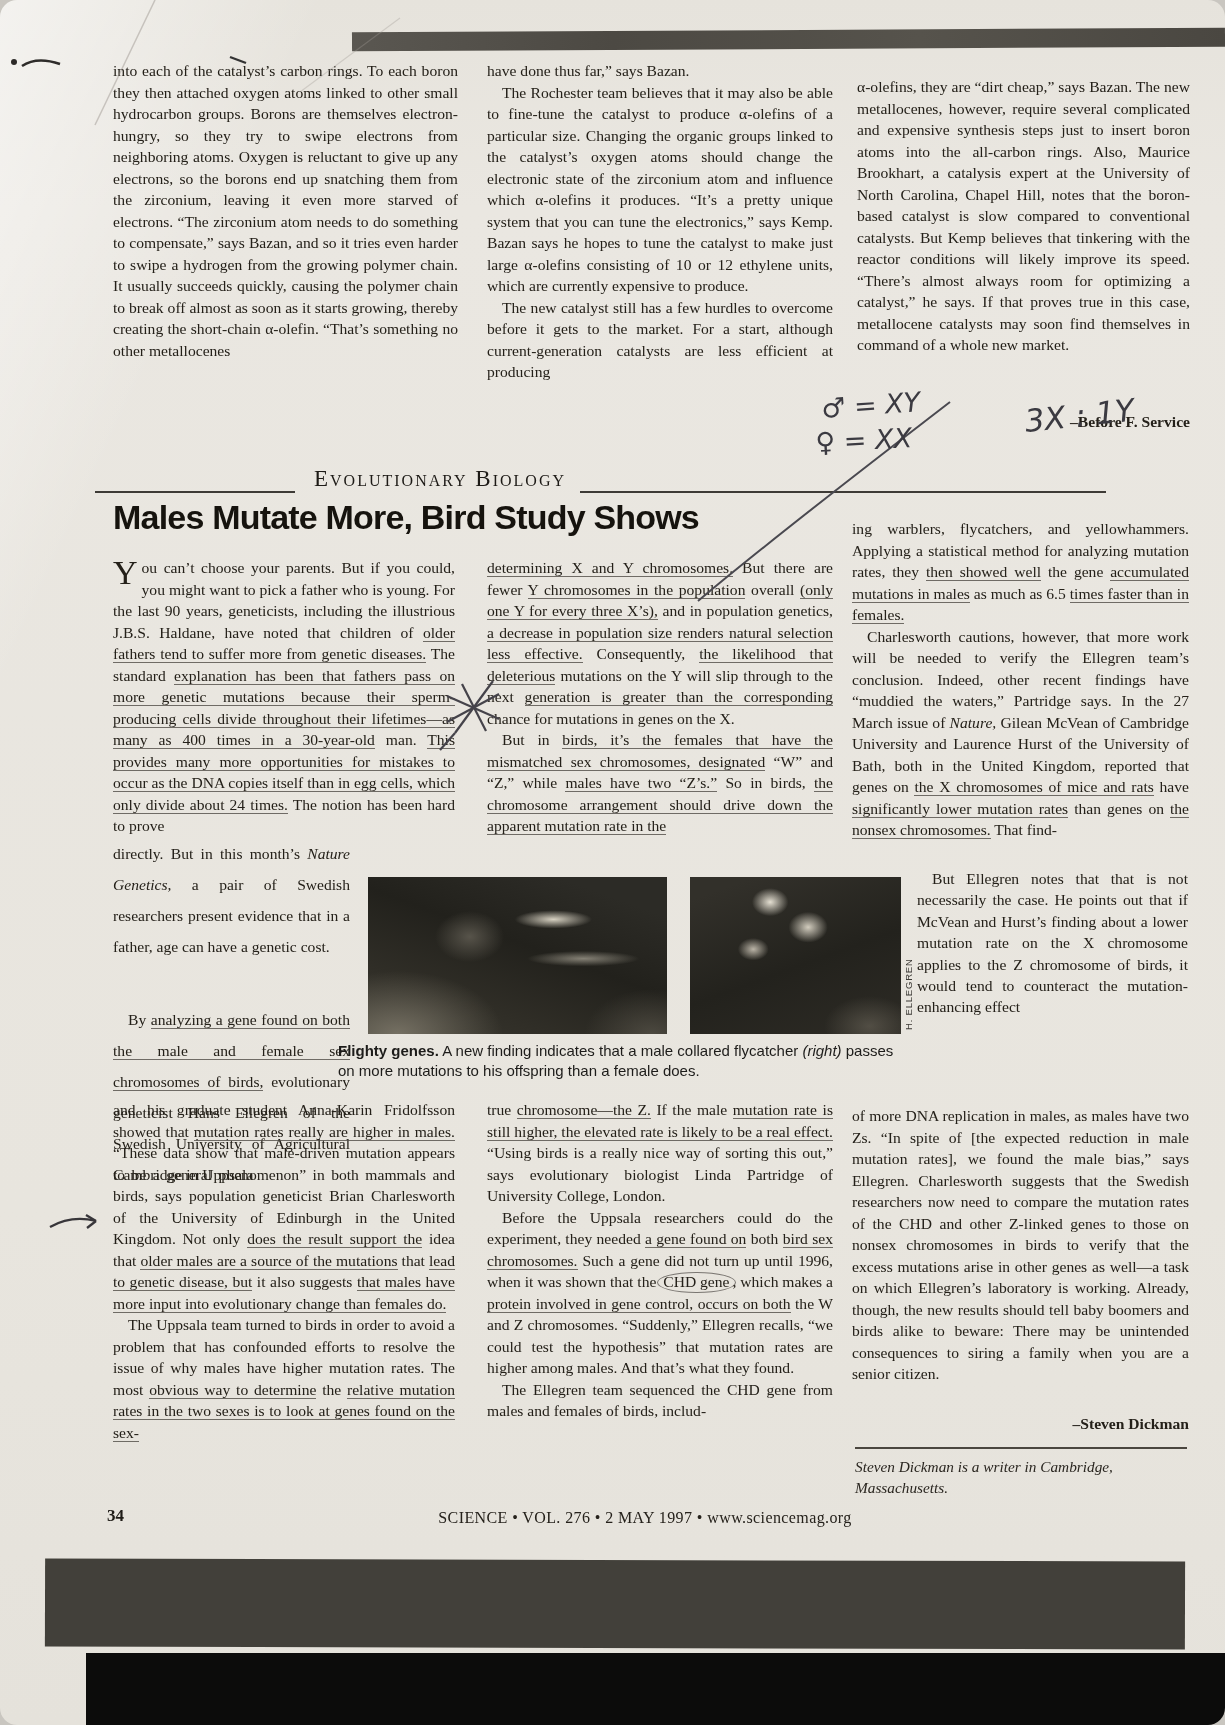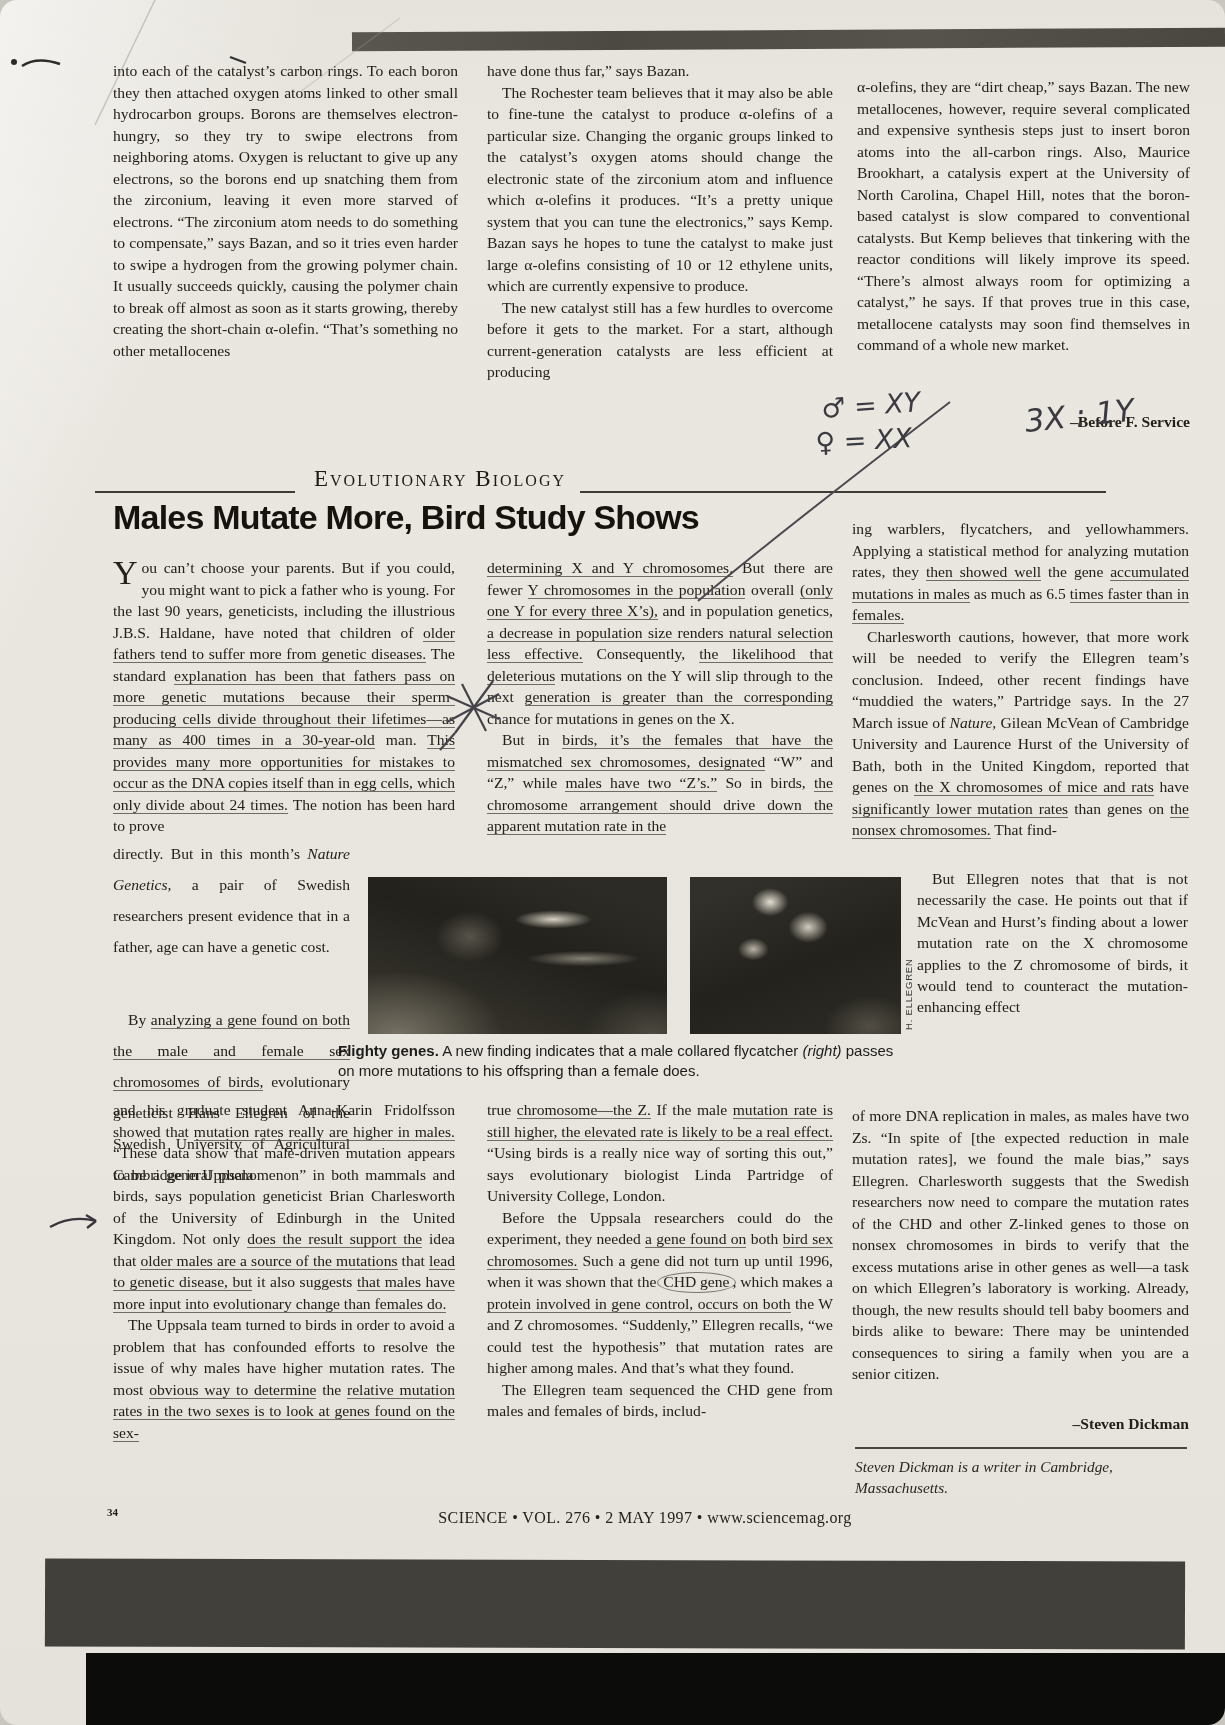--- a/index.html
+++ b/index.html
@@ -24,21 +24,21 @@
     font-size:34px;letter-spacing:-0.8px;color:#16130e;}
   .byline{text-align:right;font-weight:bold;margin-top:3px;}
   .photo{position:absolute;}
   .caption{position:absolute;font-family:"Liberation Sans",sans-serif;font-size:15px;
     line-height:19.5px;color:#1d1c1a;text-align:left;}
   .caption p{margin:0;}
   .credit{position:absolute;font-family:"Liberation Sans",sans-serif;font-size:9.5px;
     letter-spacing:.8px;color:#3c3a36;transform-origin:0 0;transform:rotate(-90deg);white-space:nowrap;}
   .notebox{position:absolute;font-style:italic;font-size:15.3px;line-height:21px;color:#2a2620;}
   .noterule{position:absolute;height:1.5px;background:#4a463f;}
-  .footnum{position:absolute;font-weight:bold;font-size:11px;color:#1f1c17;}
+  .footnum{position:absolute;font-weight:bold;font-size:17px;color:#1f1c17;}
   .footcenter{position:absolute;font-size:16px;letter-spacing:.4px;text-align:center;color:#25211b;}
   .band{position:absolute;}
   svg.anno{position:absolute;left:0;top:0;pointer-events:none;}
   svg.anno text{font-family:"DejaVu Sans",sans-serif;font-style:italic;fill:#3b3a41;}
 </style>
 </head>
 <body>
 
 <div id="page">
 

